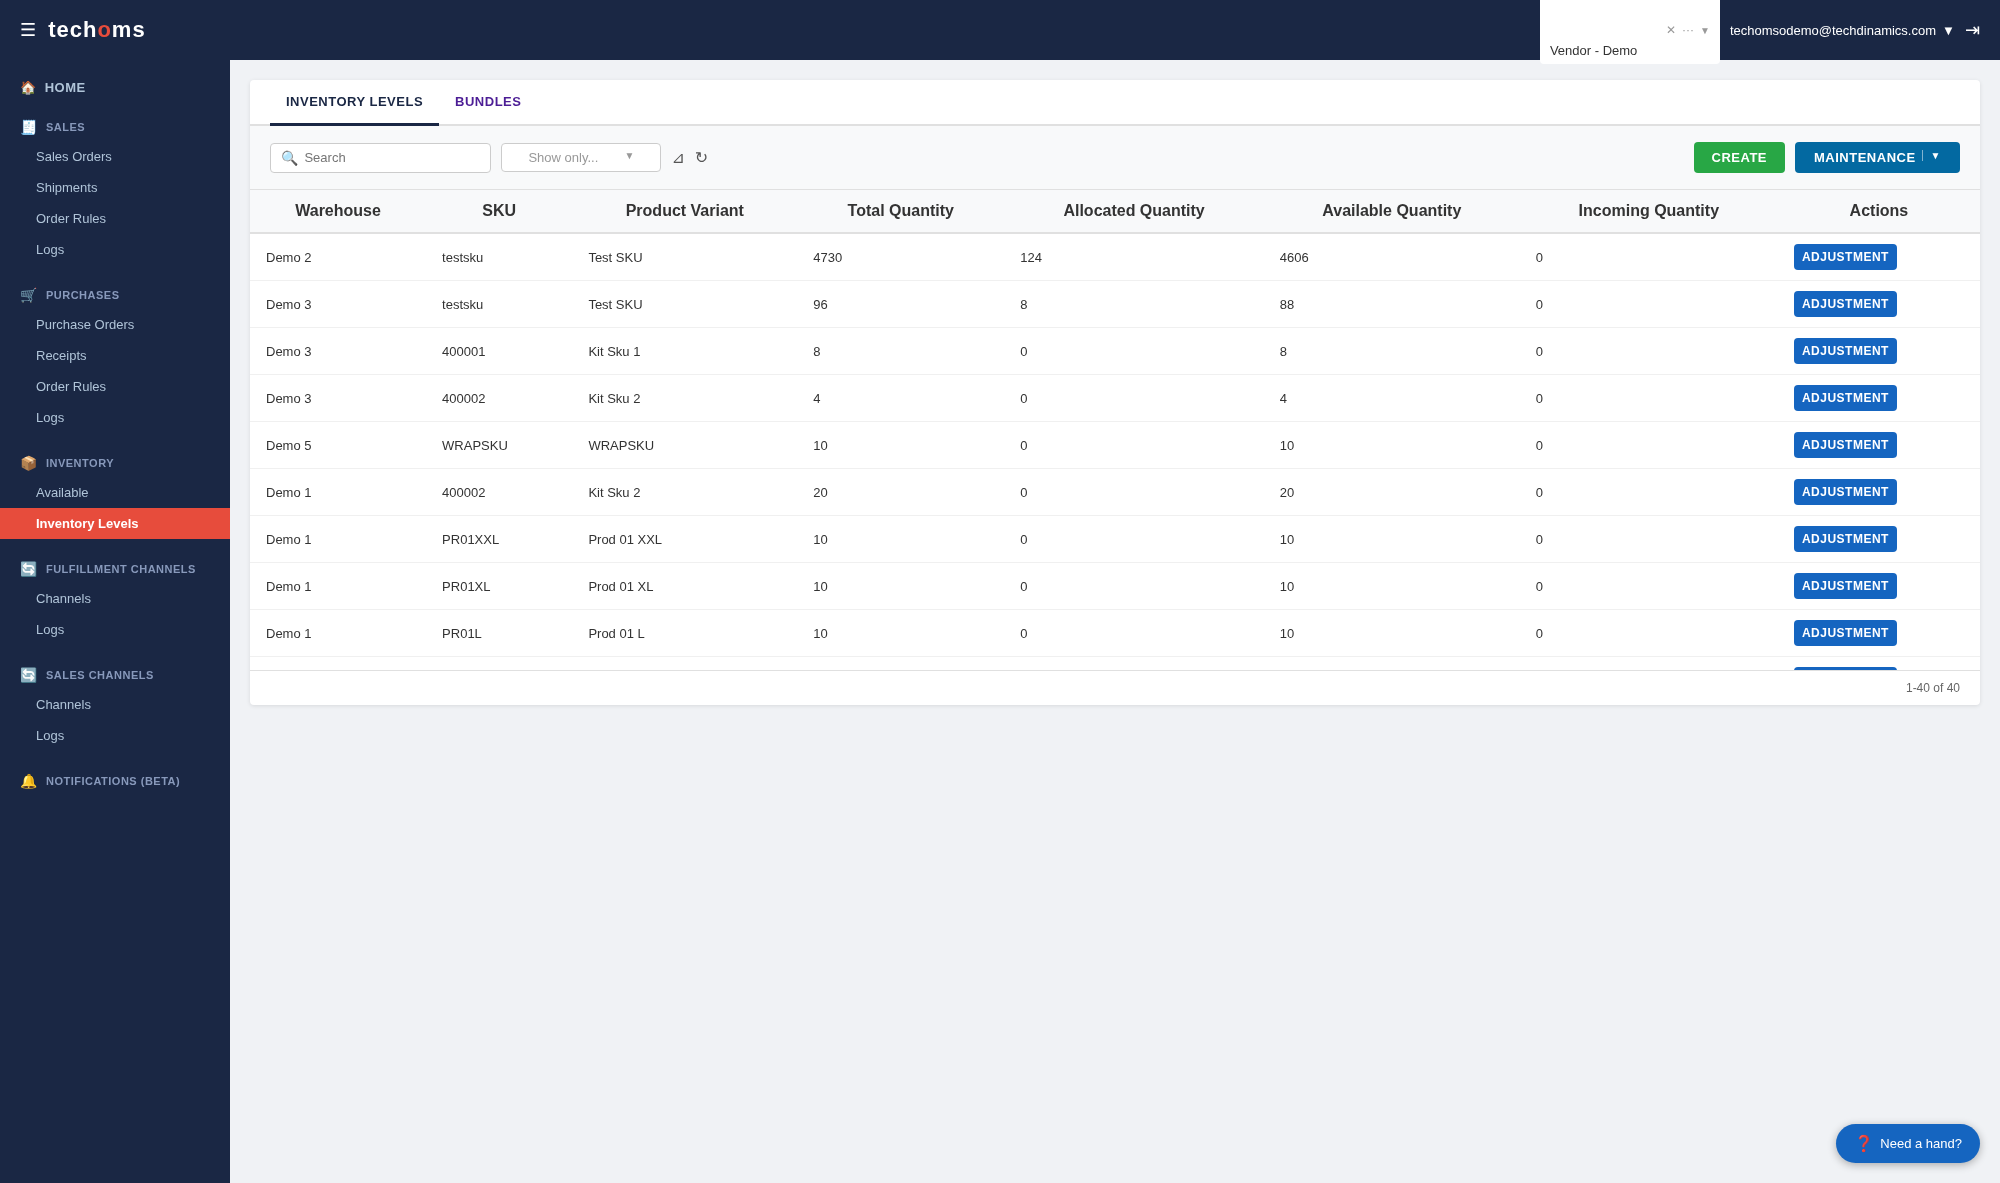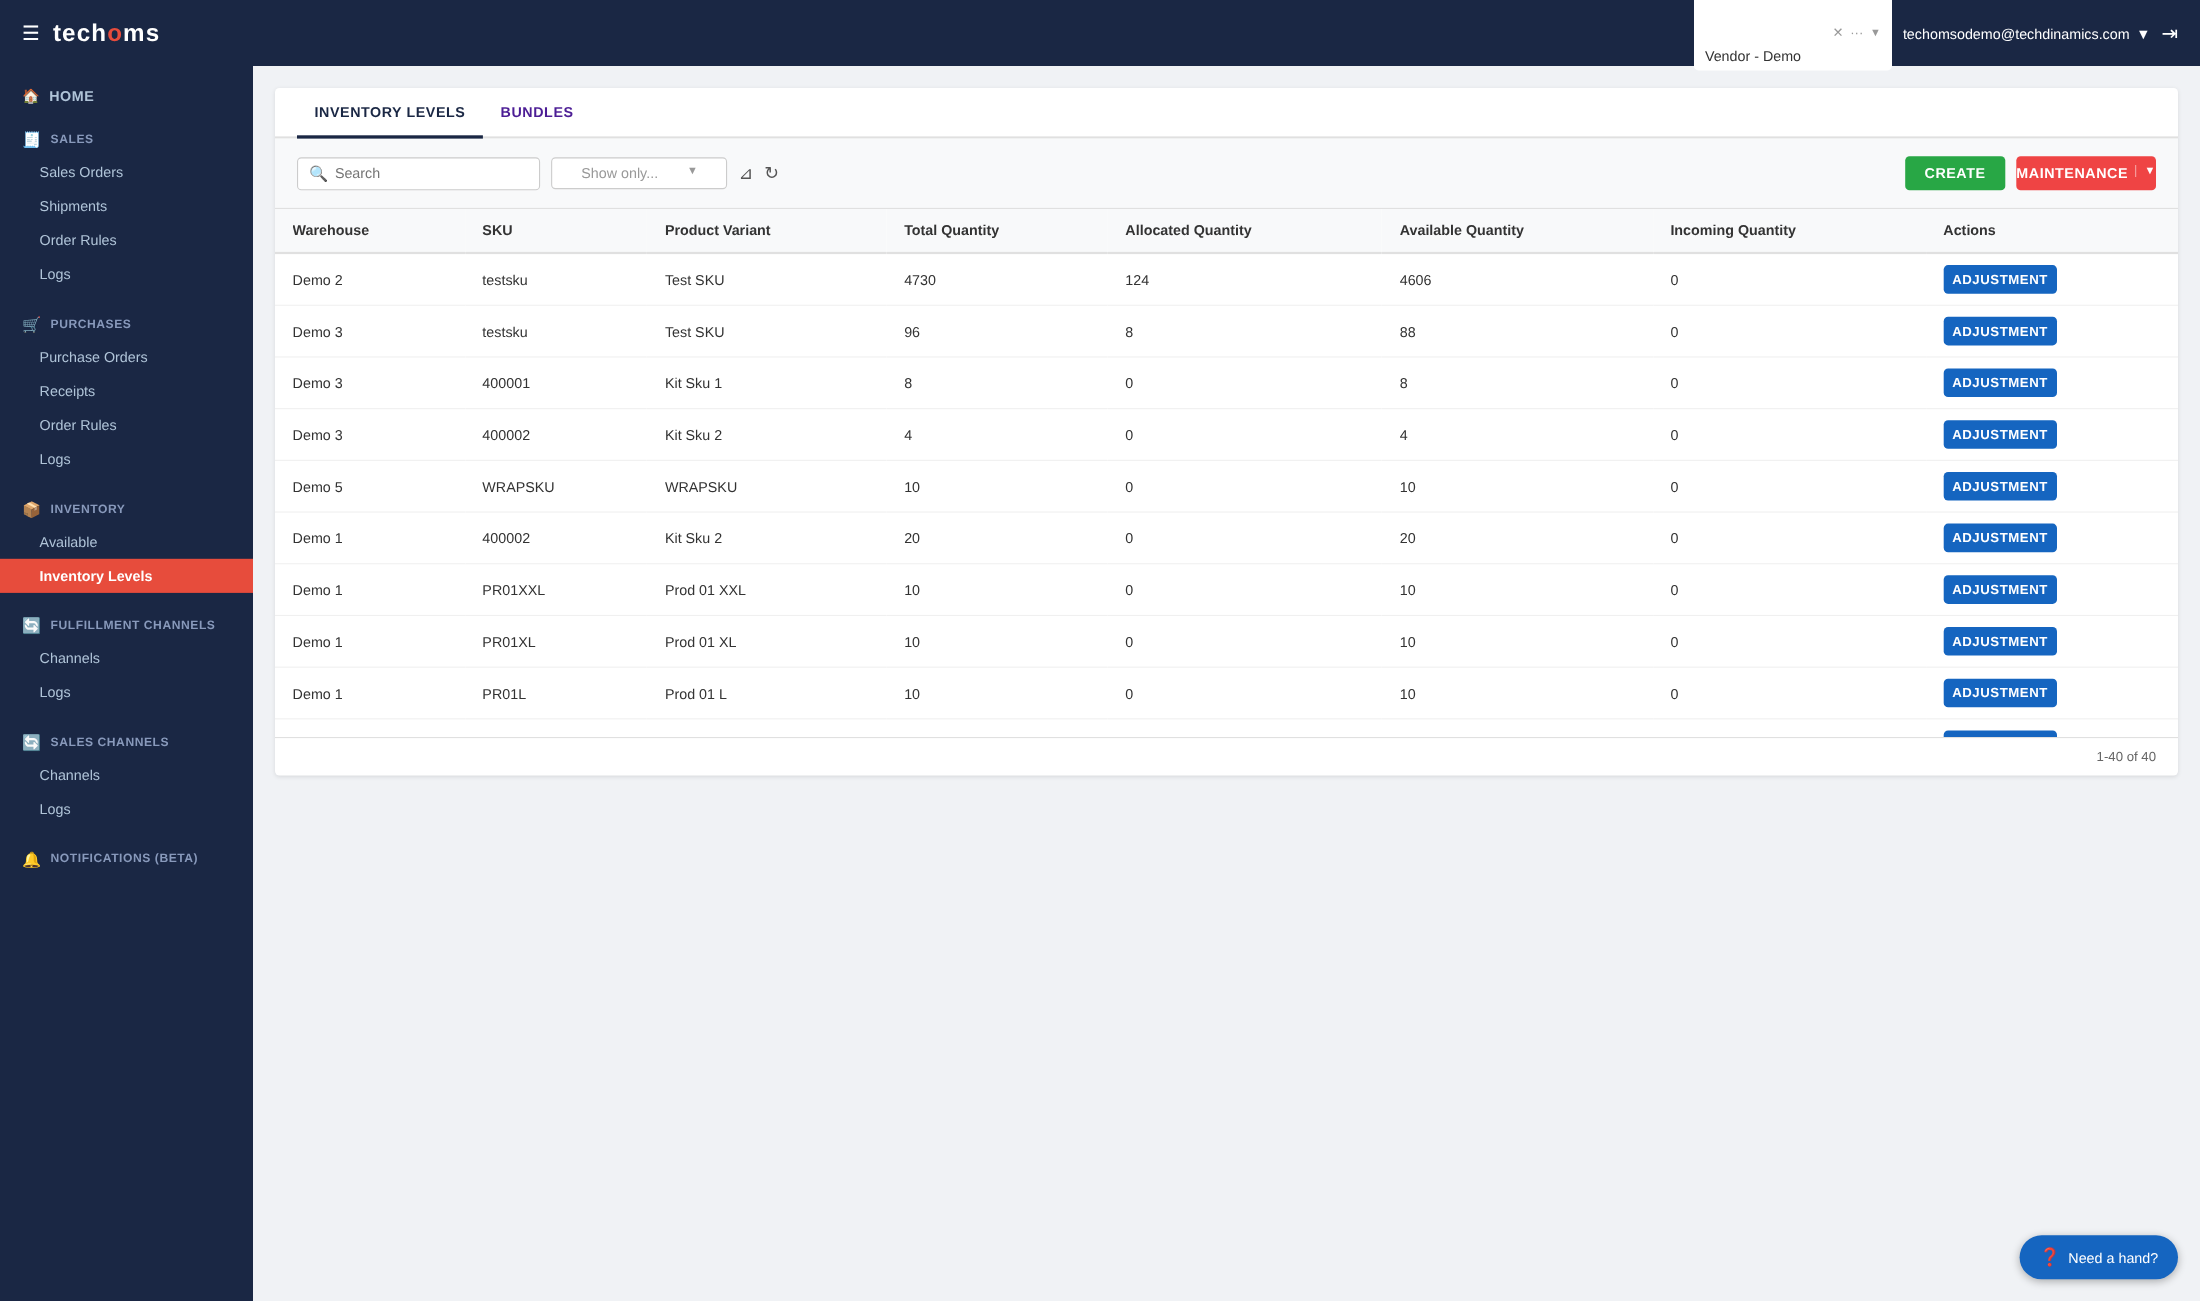--- a/index.html
+++ b/index.html
@@ -182,25 +182,25 @@
       color: #fff;
       border: none;
       border-radius: 4px;
       padding: 8px 18px;
       font-size: 13px;
       font-weight: 700;
       cursor: pointer;
       letter-spacing: 0.5px;
     }
     .btn-maintenance {
-      background: #ef4444;
+      background: #0369a1;
       color: #fff;
       border: none;
       border-radius: 4px;
-      padding: 8px 0;
+      padding: 8px 19px;
       font-size: 13px;
       font-weight: 700;
       cursor: pointer;
       display: flex;
       align-items: flex-start;
       gap: 6px;
       letter-spacing: 0.5px;
     }
     .btn-maintenance .arrow { font-size: 10px; border-left: 1px solid rgba(255,255,255,0.5); padding-left: 8px; }
 
@@ -213,22 +213,22 @@
     table {
       width: 100%;
       border-collapse: collapse;
     }
     thead tr {
       background: #f8f9fa;
       border-bottom: 2px solid #e0e0e0;
     }
     th {
       padding: 12px 16px;
-      text-align: left;
-      font-size: 13px;
+      text-align: center;
+      font-size: 16px;
       font-weight: 700;
       color: #333;
       white-space: nowrap;
     }
     tbody tr {
       border-bottom: 1px solid #f0f0f0;
     }
     td {
       padding: 10px 16px;
       font-size: 13px;

